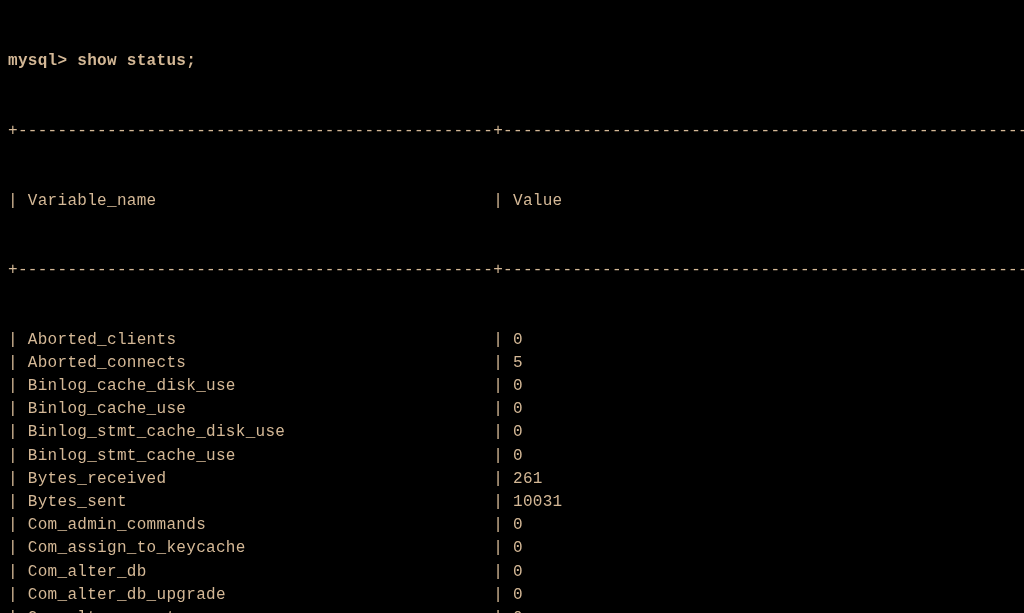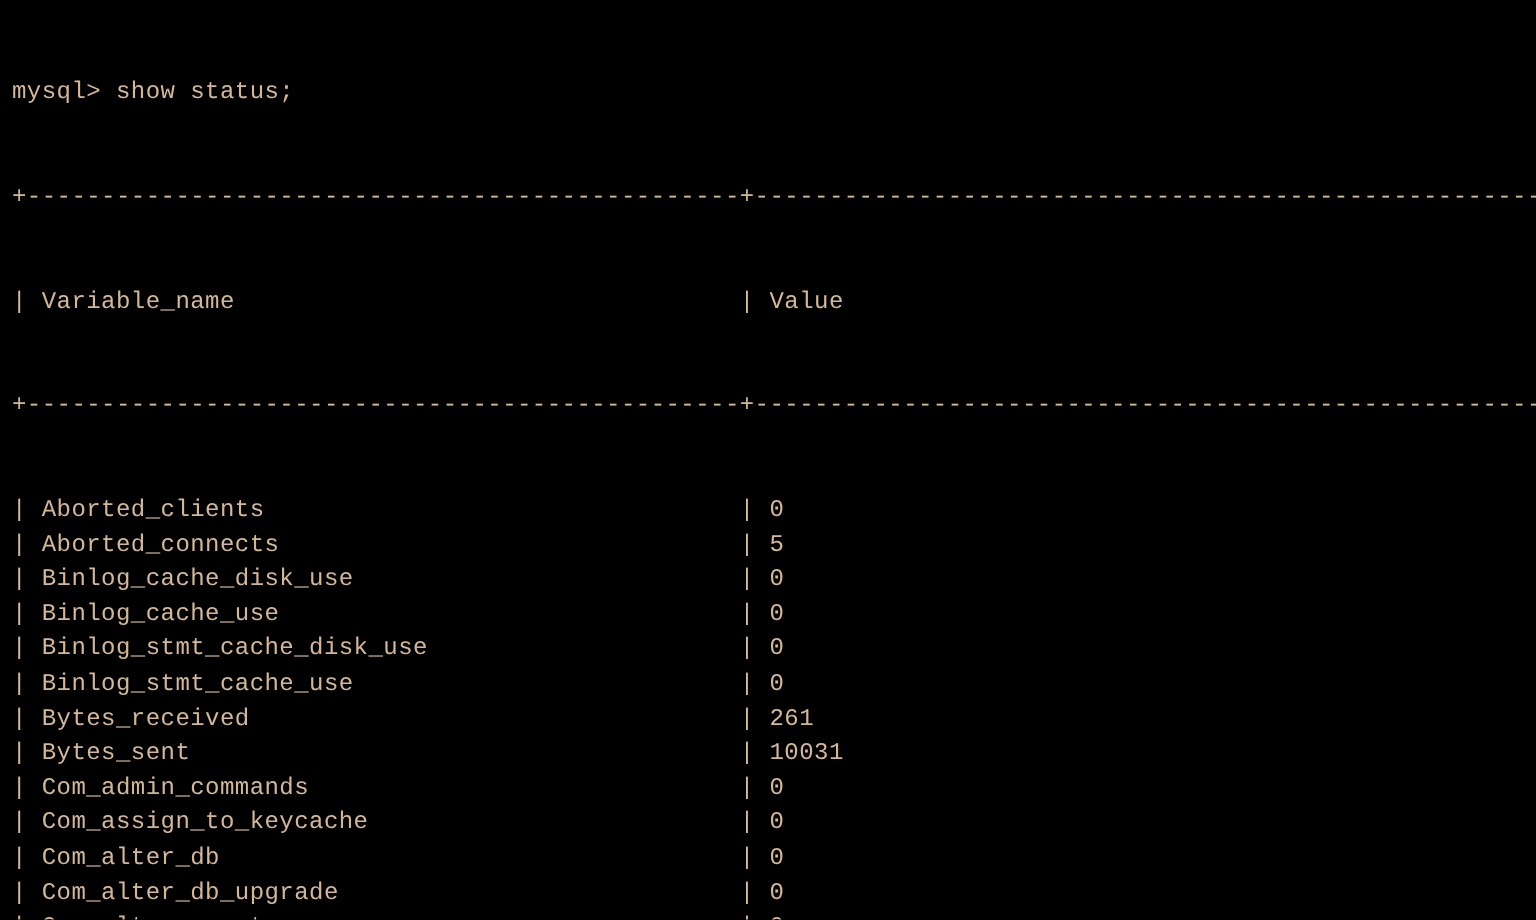--- a/index.html
+++ b/index.html
@@ -17,20 +17,21 @@
       width: 1024px;
       height: 613px;
       overflow: hidden;
       letter-spacing: 0.3px;
     }
     .terminal {
       white-space: pre;
     }
     .prompt-line {
       display: block;
+      font-weight: bold;
     }
     .separator-line {
       display: block;
     }
     .header-line {
       display: block;
     }
     .data-line {
       display: block;
     }

